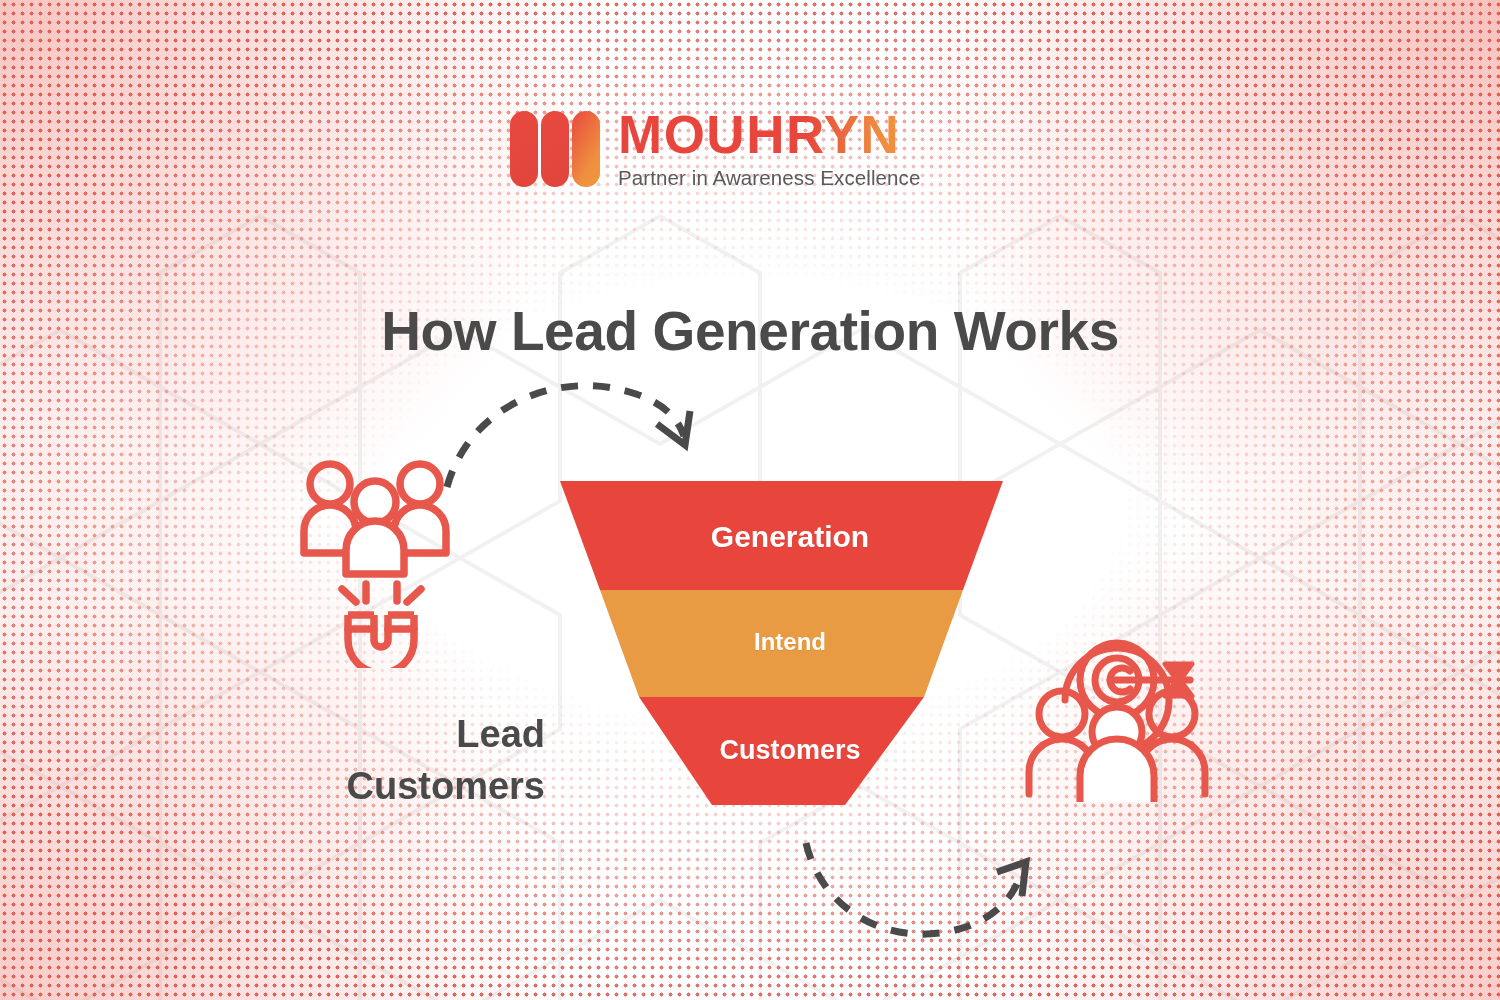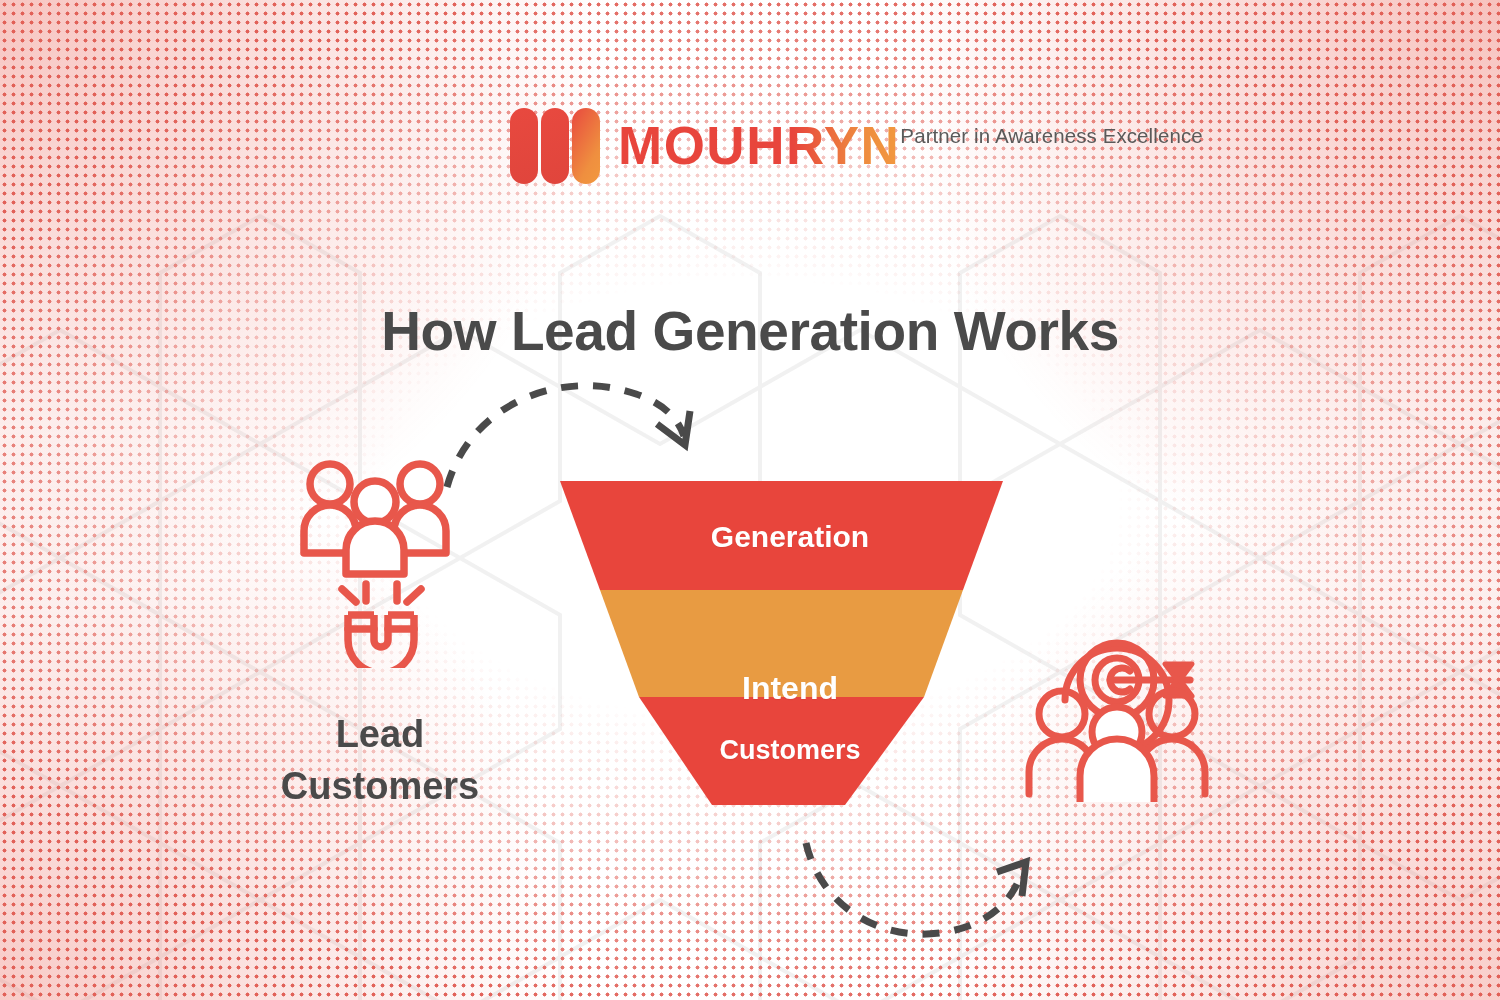--- a/index.html
+++ b/index.html
@@ -53,21 +53,21 @@
     position:absolute; left:510px; top:108px;
     display:flex; align-items:center; gap:18px;
   }
   .logo-mark { display:flex; align-items:flex-end; gap:3px; }
   .logo-bar {
     width:28px; height:76px; border-radius:15px;
   }
   .logo-bar.b1 { background:linear-gradient(160deg,#e8493f 0%, #e0453c 100%); }
   .logo-bar.b2 { background:linear-gradient(160deg,#e8493f 0%, #e0453c 100%); }
   .logo-bar.b3 { background:linear-gradient(120deg,#e8493f 0%, #ef8f3f 70%, #f2993f 100%); }
-  .logo-text { display:flex; flex-direction:row; line-height:1; padding-bottom:2px;justify-content:flex-end;}
+  .logo-text { display:flex; flex-direction:column; line-height:1; padding-bottom:2px;justify-content:flex-end;}
   .logo-name {
     font-size:53px; font-weight:bold; letter-spacing:1.5px;
     background:linear-gradient(90deg,#e8453c 0%, #e8453c 62%, #ee8b3f 86%, #f2993f 100%);
     -webkit-background-clip:text; background-clip:text;
     -webkit-text-fill-color:transparent; color:transparent;
   }
   .logo-tag {
     font-size:20.5px; color:#5a5a5a; margin-top:7px; letter-spacing:0.1px;
   }
 
@@ -79,36 +79,36 @@
     letter-spacing:-0.4px;
     margin-top:13px;
   }
 
   
   .side-label {
     position:absolute;
     font-size:38px; font-weight:bold; color:#4a4a4a;
     text-align:center; line-height:1.38;
   }
-  #lead-label { left:215px; width:330px; top:708px; }
+  #lead-label { left:215px; width:330px; top:708px;text-align:right; }
   #cust-label { left:1030px; width:330px; top:508px; }
 
   .icon-box { position:absolute; }
   #lead-icon { left:300px; top:458px; }
   #cust-icon { left:1022px; top:622px; }
 
   
   #funnel { position:absolute; left:540px; top:465px; }
   .funnel-label {
     position:absolute; color:#ffffff; font-weight:bold;
     text-align:center; width:100%; left:0;
     text-shadow:0 1px 1px rgba(0,0,0,0.06);
   }
   #lbl-awareness { top:516px; font-size:30px; }
-  #lbl-intend    { top:627px; font-size:32px;margin-top:42px; }
+  #lbl-intend    { top:627px; font-size:24px; }
   #lbl-purchase  { top:733px; font-size:27px; }
 
   
   #arrows { position:absolute; inset:0; pointer-events:none; }
 </style>
 </head>
 <body>
 
 <div id="stage">
 

